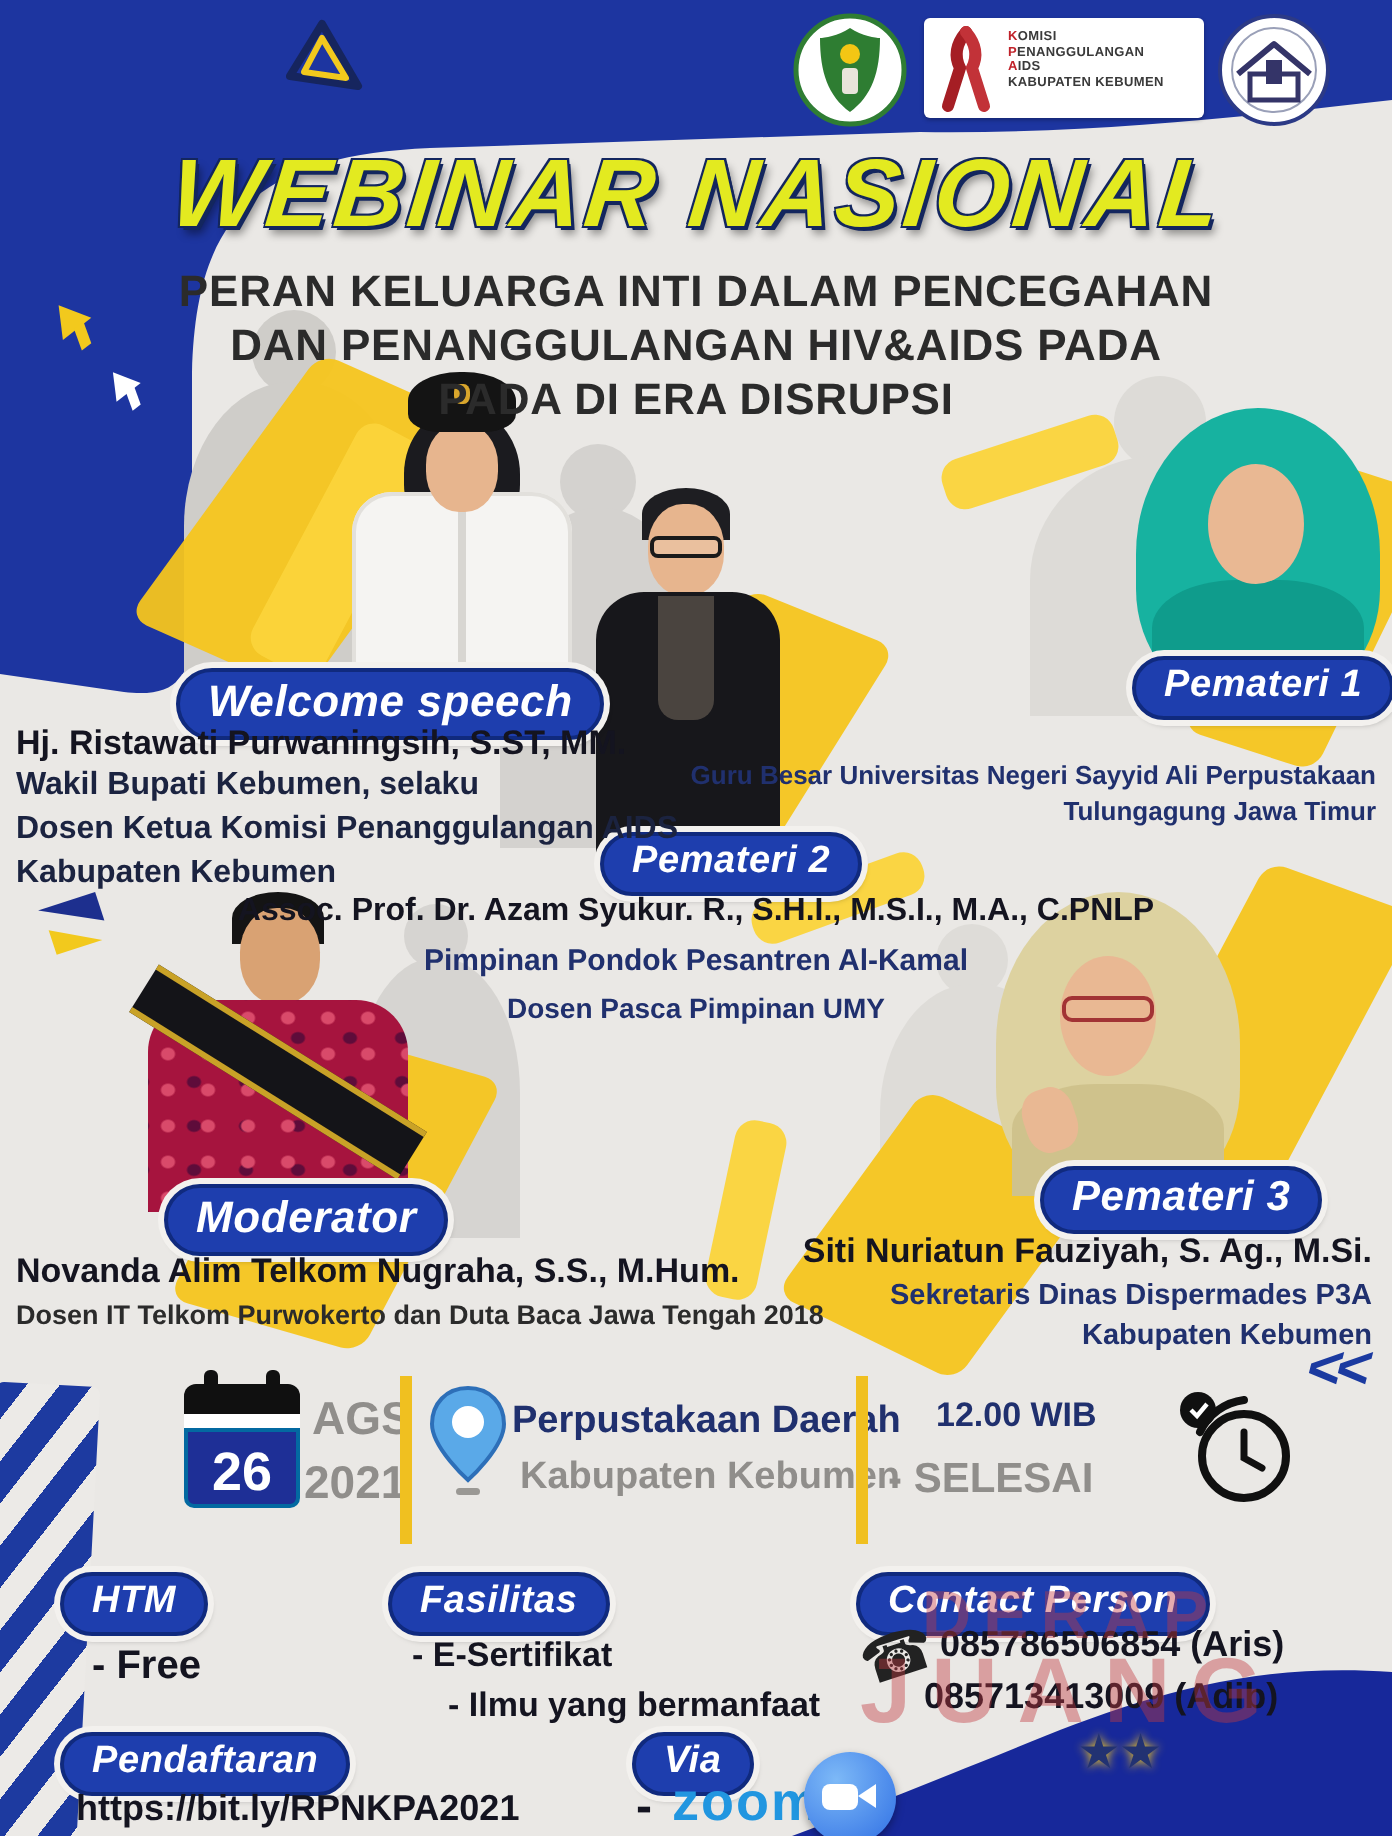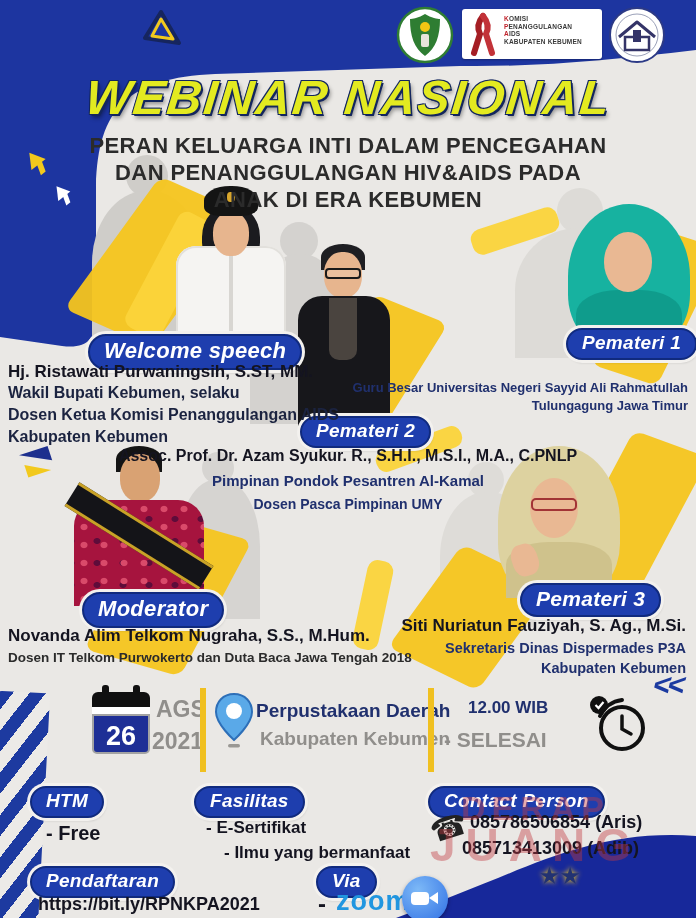--- a/index.html
+++ b/index.html
@@ -34,21 +34,21 @@
   .kpa-line{font-size:6.5px;font-weight:800;color:#3a3a3a;line-height:7.5px;letter-spacing:.2px;}
   .kpa-line.red::first-letter{color:#c0222a;}
   .arrow-mark{position:absolute;z-index:4;}
   .arrow-mark .tri{display:block;width:0;height:0;border-left:9px solid transparent;border-right:9px solid transparent;border-bottom:15px solid currentColor;}
   .arrow-mark .tail{display:block;width:6px;height:11px;background:currentColor;margin:-1px auto 0;transform:skewX(-18deg);}
   .cal{position:absolute;z-index:5;width:58px;height:66px;}
   .cal .ring{position:absolute;top:-5px;width:7px;height:13px;background:#101010;border-radius:3px;}
   .cal .top{position:absolute;left:0;top:2px;width:100%;height:15px;background:#101010;border-radius:6px 6px 0 0;}
   .cal .mid{position:absolute;left:0;top:17px;width:100%;height:7px;background:#fff;}
   .cal .body{position:absolute;left:0;top:24px;width:100%;height:40px;background:#1e2f96;border-radius:0 0 5px 5px;
-    color:#fff;font-weight:800;font-size:27px;text-align:center;line-height:40px;border:2px solid #a3a3a3;box-sizing:border-box;}
+    color:#fff;font-weight:800;font-size:27px;text-align:center;line-height:40px;border:2px solid #0369a1;box-sizing:border-box;}
   .stars{position:absolute;z-index:6;color:#223272;font-size:21px;font-weight:900;text-shadow:0 0 5px #f2c91d;letter-spacing:2px;}
   .wm{position:absolute;z-index:6;color:rgba(192,58,64,.42);font-weight:900;line-height:.95;text-align:center;}
 </style>
 </head>
 <body>
 
 <div id="poster">
 
   <svg class="bgsvg" width="696" height="918" viewBox="0 0 696 918">
     <path d="M0,0 L696,0 L696,50 C610,60 540,67 460,66 L215,74 C128,78 98,108 96,186 L96,316 C96,340 86,349 62,346 L0,337 Z" fill="#1d35a0"></path>
@@ -96,21 +96,21 @@
     <circle cx="29" cy="29" r="27" fill="#ffffff" stroke="#2c3a86" stroke-width="2"></circle>
     <circle cx="29" cy="29" r="21" fill="none" stroke="#9aa0b8" stroke-width="1"></circle>
     <path d="M11,31 L29,16 L47,31" fill="none" stroke="#343468" stroke-width="3" stroke-linejoin="round"></path>
     <rect x="17" y="31" width="24" height="13" fill="none" stroke="#343468" stroke-width="2.5"></rect>
     <rect x="25" y="24" width="8" height="12" fill="#343468"></rect>
   </svg>
 
   <div class="title" style="left:86px;top:70px;font-size:48px;">WEBINAR NASIONAL</div>
   <div class="subtitle" style="top:133px;font-size:22px;">PERAN KELUARGA INTI DALAM PENCEGAHAN</div>
   <div class="subtitle" style="top:160px;font-size:22px;">DAN PENANGGULANGAN HIV&amp;AIDS PADA</div>
-  <div class="subtitle" style="top:187px;font-size:22px;">ANAK DI ERA KEBUMEN</div>
+  <div class="subtitle" style="top:187px;font-size:22px;">PADA DI ERA DISRUPSI</div>
 
   <div class="sil" style="--c:#cfcdc9;left:92px;top:155px;">
     <div class="sil-head" style="left:34px;top:0;width:42px;height:42px;"></div>
     <div class="sil-body" style="left:0;top:36px;width:112px;height:150px;"></div>
   </div>
   <div class="sil" style="--c:#d4d2cf;left:250px;top:222px;">
     <div class="sil-head" style="left:30px;top:0;width:38px;height:38px;"></div>
     <div class="sil-body" style="left:0;top:32px;width:100px;height:170px;"></div>
   </div>
   <div class="sil" style="--c:#dddbd7;left:515px;top:188px;">
@@ -186,21 +186,21 @@
   <div class="pill" style="left:566px;top:328px;font-size:19px;">Pemateri 1</div>
   <div class="pill" style="left:300px;top:416px;font-size:19px;">Pemateri 2</div>
   <div class="pill" style="left:82px;top:592px;font-size:22px;">Moderator</div>
   <div class="pill" style="left:520px;top:583px;font-size:21px;">Pemateri 3</div>
 
   <div class="name" style="left:8px;top:362px;font-size:17px;">Hj. Ristawati Purwaningsih, S.ST, MM.</div>
   <div class="name" style="left:8px;top:384px;font-size:16px;color:#1b2340;">Wakil Bupati Kebumen, selaku</div>
   <div class="name" style="left:8px;top:406px;font-size:16px;color:#1b2340;">Dosen Ketua Komisi Penanggulangan AIDS</div>
   <div class="name" style="left:8px;top:428px;font-size:16px;color:#1b2340;">Kabupaten Kebumen</div>
 
-  <div class="sub" style="right:8px;top:380px;font-size:13px;text-align:right;">Guru Besar Universitas Negeri Sayyid Ali Rahmatullah</div>
+  <div class="sub" style="right:8px;top:380px;font-size:13px;text-align:right;">Guru Besar Universitas Negeri Sayyid Ali Perpustakaan</div>
   <div class="sub" style="right:8px;top:398px;font-size:13px;text-align:center;">Tulungagung Jawa Timur</div>
 
   <div class="name" style="left:0;top:447px;width:696px;text-align:center;font-size:16px;">Assoc. Prof. Dr. Azam Syukur. R., S.H.I., M.S.I., M.A., C.PNLP</div>
   <div class="sub" style="left:0;top:472px;width:696px;text-align:center;font-size:15px;">Pimpinan Pondok Pesantren Al-Kamal</div>
   <div class="sub" style="left:0;top:496px;width:696px;text-align:center;font-size:14px;">Dosen Pasca Pimpinan UMY</div>
 
   <div class="name" style="left:8px;top:626px;font-size:17px;">Novanda Alim Telkom Nugraha, S.S., M.Hum.</div>
   <div class="name" style="left:8px;top:650px;font-size:13.5px;color:#2b2b2b;">Dosen IT Telkom Purwokerto dan Duta Baca Jawa Tengah 2018</div>
 
   <div class="name" style="right:10px;top:616px;font-size:17px;text-align:right;">Siti Nuriatun Fauziyah, S. Ag., M.Si.</div>

